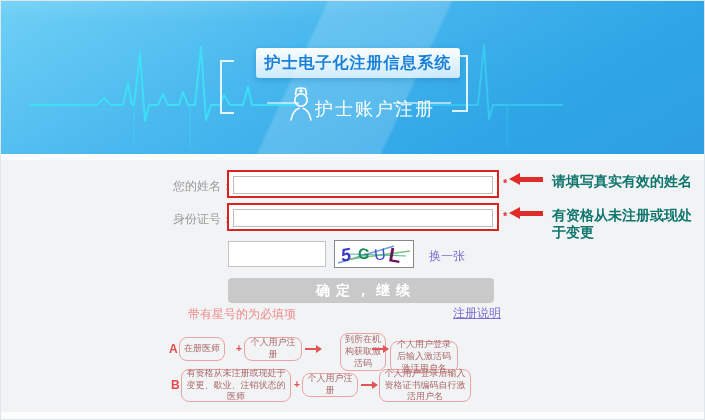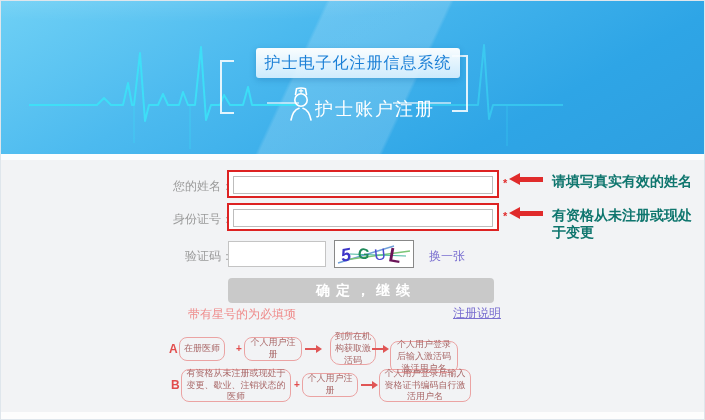--- a/index.html
+++ b/index.html
@@ -9,21 +9,21 @@
   .banner{position:absolute;left:0;top:0;width:703px;height:153px;
           background:linear-gradient(150deg,#6fd0f5 0%,#4cbaef 35%,#2ea5e6 75%,#2e9fe0 100%);}
   .banner .streak1{position:absolute;inset:0;
      background:linear-gradient(115deg,rgba(255,255,255,0) 42%,rgba(255,255,255,.16) 42.5%,rgba(255,255,255,.16) 58%,rgba(255,255,255,0) 58.5%);}
   .banner .streak2{position:absolute;inset:0;
      background:radial-gradient(130% 95% at 22% -45%,rgba(255,255,255,.38),rgba(255,255,255,0) 62%);}
   .banner-svg{position:absolute;left:0;top:0;}
   .title-box{position:absolute;left:255px;top:47px;width:204px;height:30px;border-radius:3px;
      background:linear-gradient(180deg,rgba(255,255,255,.97),rgba(223,242,255,.88));
      box-shadow:0 2px 6px rgba(15,85,150,.28);display:flex;align-items:center;justify-content:center;}
-  .title-text{color:#1a7fd6;font-weight:normal;font-size:16px;letter-spacing:1px;}
+  .title-text{color:#1a7fd6;font-weight:bold;font-size:16px;letter-spacing:1px;}
   .subtitle{position:absolute;left:314px;top:96px;color:#fff;font-size:18px;letter-spacing:2px;}
   .nurse-icon{position:absolute;left:287px;top:84px;}
   
   .divider{position:absolute;left:0;top:153px;width:703px;height:6px;background:#fbfdfe;}
   .form-area{position:absolute;left:0;top:159px;width:703px;height:252px;background:#f2f3f5;}
   .bottom-strip{position:absolute;left:0;top:411px;width:703px;height:7px;background:#fdfdfd;}
   
   .field-label{position:absolute;left:160px;width:72px;color:#9a9a9a;font-size:12px;text-align:right;}
   .red-box{position:absolute;left:226px;width:272px;height:28px;border:2px solid #dd2222;
            background:#fff;box-sizing:border-box;padding:3px 4px;}
@@ -99,21 +99,20 @@
     <input type="text" value="" style="">
   </div>
   <span class="req-star" style="left:502px;top:176px;">*</span>
 
   <span class="field-label" style="top:210px;">身份证号：</span>
   <div class="red-box" style="top:202px;">
     <input type="text" value="" style="">
   </div>
   <span class="req-star" style="left:502px;top:209px;">*</span>
 
-  <span class="field-label" style="top:247px;">验证码：</span>
   <input type="text" class="captcha-input" value="" style="">
   <div class="captcha-img">
     <svg width="76" height="24" viewBox="0 0 76 24">
       <line x1="2" y1="21" x2="58" y2="4" stroke="#6f9fd8" stroke-width="1.5"></line>
       <line x1="8" y1="18" x2="74" y2="9" stroke="#7cc576" stroke-width="1.5"></line>
       <line x1="14" y1="12" x2="70" y2="14" stroke="#49b8a0" stroke-width="1.2"></line>
       <text x="5" y="19" font-size="18" font-style="italic" font-weight="bold" transform="rotate(-10 10 14)" style="fill: rgb(61, 53, 200);">5</text>
       <text x="22" y="17" font-size="15" font-weight="bold" transform="rotate(8 28 12)" style="fill: rgb(31, 138, 90);">G</text>
       <text x="38" y="18" font-size="16" transform="rotate(-6 43 12)" style="fill: rgb(74, 74, 208);">U</text>
       <text x="53" y="20" font-size="20" font-weight="bold" transform="rotate(10 58 12)" style="fill: rgb(107, 20, 88);">L</text>
@@ -135,21 +134,21 @@
     <div class="head"></div>
       <div class="shaft"></div>
   </div>
   <div class="annotation" style="left:551px;top:206px;width:152px;">有资格从未注册或现处于变更</div>
 
   <span class="flow-tag" style="left:168px;top:341px;">A</span>
   <div class="fbox" style="left:178px;top:336px;width:46px;height:24px;">在册医师</div>
   <span class="fplus" style="left:235px;top:342px;">+</span>
   <div class="fbox" style="left:243px;top:336px;width:58px;height:24px;">个人用户注册</div>
   <div class="farrow" style="left:304px;top:347px;width:11px;"></div>
-  <div class="fbox" style="left:329px;top:332px;width:46px;height:32px;border-radius:10px;">到所在机构获取激活码</div>
+  <div class="fbox" style="left:339px;top:332px;width:46px;height:38px;">到所在机构获取激活码</div>
   <div class="farrow" style="left:371px;top:347px;width:11px;"></div>
   <div class="fbox" style="left:389px;top:340px;width:68px;height:32px;">个人用户登录后输入激活码激活用户名</div>
 
   <span class="flow-tag" style="left:170px;top:377px;">B</span>
   <div class="fbox" style="left:180px;top:368px;width:110px;height:33px;">有资格从未注册或现处于变更、歇业、注销状态的医师</div>
   <span class="fplus" style="left:293px;top:378px;">+</span>
   <div class="fbox" style="left:301px;top:372px;width:56px;height:24px;">个人用户注册</div>
   <div class="farrow" style="left:360px;top:383px;width:11px;"></div>
   <div class="fbox" style="left:378px;top:368px;width:92px;height:33px;">个人用户登录后输入资格证书编码自行激活用户名</div>
 

